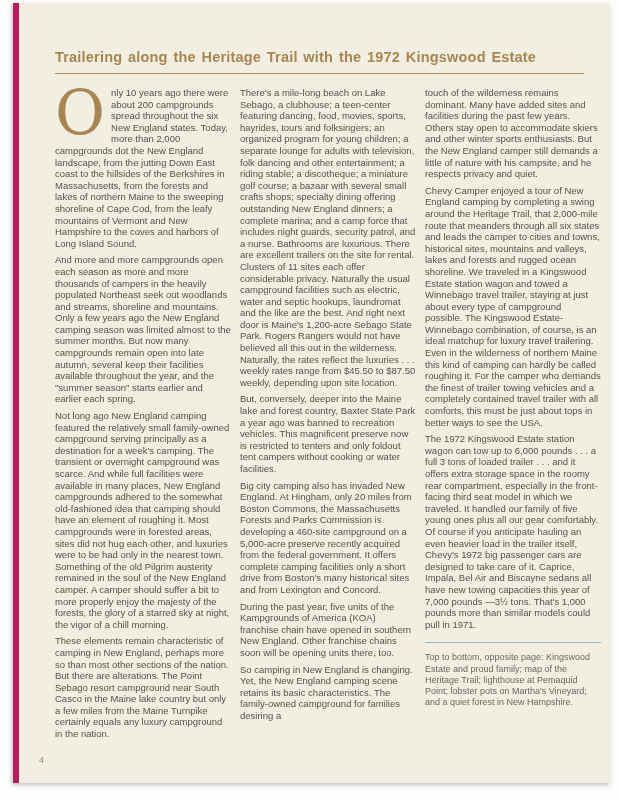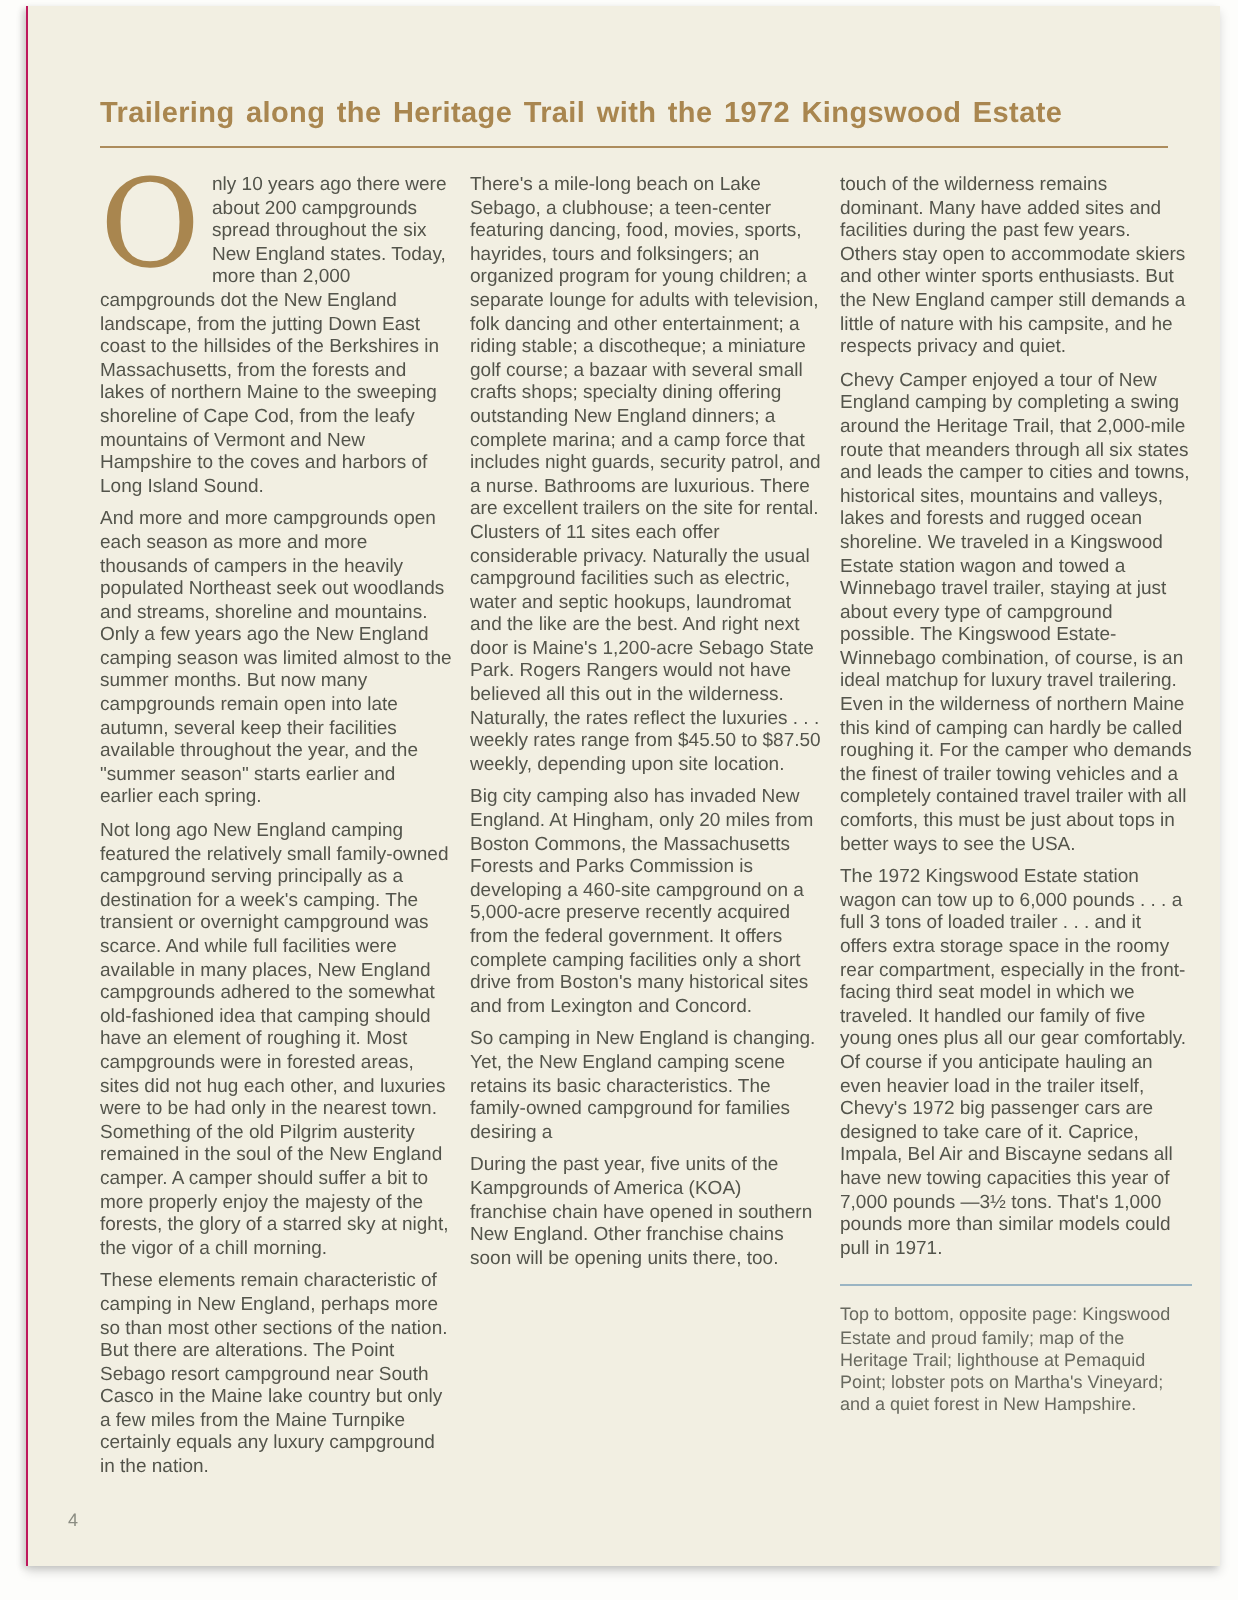--- a/index.html
+++ b/index.html
@@ -8,21 +8,21 @@
     background:#fdfdfb;
     font-family:"Liberation Sans","DejaVu Sans",sans-serif;
     position:relative;
     overflow:hidden;
   }
   .page{
     position:absolute;
     left:13px;top:3px;
     width:597px;height:780px;
     background:#f2efe2;
-    border-left:1px solid #be185d;
+    border-left:6px solid #be185d;
     box-shadow:-2px 1px 3px rgba(0,0,0,.12), 0 3px 5px rgba(0,0,0,.14);
     box-sizing:border-box;
   }
   .content{
     padding:46px 26px 0 36px;
   }
   .title{
     margin:0;
     font-size:14.5px;
     font-weight:bold;
@@ -90,23 +90,24 @@
 
       <div class="col">
         <p class="para"><span class="dropcap">O</span><span>nly 10 years ago there were about 200 campgrounds spread throughout the six New England states. Today, more than 2,000 campgrounds dot the New England landscape, from the jutting Down East coast to the hillsides of the Berkshires in Massachusetts, from the forests and lakes of northern Maine to the sweeping shoreline of Cape Cod, from the leafy mountains of Vermont and New Hampshire to the coves and harbors of Long Island Sound.</span></p>
         <p class="para">And more and more campgrounds open each season as more and more thousands of campers in the heavily populated Northeast seek out woodlands and streams, shoreline and mountains. Only a few years ago the New England camping season was limited almost to the summer months. But now many campgrounds remain open into late autumn, several keep their facilities available throughout the year, and the "summer season" starts earlier and earlier each spring.</p>
         <p class="para">Not long ago New England camping featured the relatively small family-owned campground serving principally as a destination for a week's camping. The transient or overnight campground was scarce. And while full facilities were available in many places, New England campgrounds adhered to the somewhat old-fashioned idea that camping should have an element of roughing it. Most campgrounds were in forested areas, sites did not hug each other, and luxuries were to be had only in the nearest town. Something of the old Pilgrim austerity remained in the soul of the New England camper. A camper should suffer a bit to more properly enjoy the majesty of the forests, the glory of a starred sky at night, the vigor of a chill morning.</p>
         <p class="para">These elements remain characteristic of camping in New England, perhaps more so than most other sections of the nation. But there are alterations. The Point Sebago resort campground near South Casco in the Maine lake country but only a few miles from the Maine Turnpike certainly equals any luxury campground in the nation.</p>
       </div>
 
       <div class="col">
         <p class="para">There's a mile-long beach on Lake Sebago, a clubhouse; a teen-center featuring dancing, food, movies, sports, hayrides, tours and folksingers; an organized program for young children; a separate lounge for adults with television, folk dancing and other entertainment; a riding stable; a discotheque; a miniature golf course; a bazaar with several small crafts shops; specialty dining offering outstanding New England dinners; a complete marina; and a camp force that includes night guards, security patrol, and a nurse. Bathrooms are luxurious. There are excellent trailers on the site for rental. Clusters of 11 sites each offer considerable privacy. Naturally the usual campground facilities such as electric, water and septic hookups, laundromat and the like are the best. And right next door is Maine's 1,200-acre Sebago State Park. Rogers Rangers would not have believed all this out in the wilderness. Naturally, the rates reflect the luxuries . . . weekly rates range from $45.50 to $87.50 weekly, depending upon site location.</p>
+        <p class="para">But, conversely, deeper into the Maine lake and forest country, Baxter State Park a year ago was banned to recreation vehicles. This magnificent preserve now is restricted to tenters and only foldout tent campers without cooking or water facilities.</p>
         <p class="para">Big city camping also has invaded New England. At Hingham, only 20 miles from Boston Commons, the Massachusetts Forests and Parks Commission is developing a 460-site campground on a 5,000-acre preserve recently acquired from the federal government. It offers complete camping facilities only a short drive from Boston's many historical sites and from Lexington and Concord.</p>
+        <p class="para">During the past year, five units of the Kampgrounds of America (KOA) franchise chain have opened in southern New England. Other franchise chains soon will be opening units there, too.</p>
         <p class="para">So camping in New England is changing. Yet, the New England camping scene retains its basic characteristics. The family-owned campground for families desiring a</p>
-        <p class="para">During the past year, five units of the Kampgrounds of America (KOA) franchise chain have opened in southern New England. Other franchise chains soon will be opening units there, too.</p>
       </div>
 
       <div class="col">
         <p class="para">touch of the wilderness remains dominant. Many have added sites and facilities during the past few years. Others stay open to accommodate skiers and other winter sports enthusiasts. But the New England camper still demands a little of nature with his campsite, and he respects privacy and quiet.</p>
         <p class="para">Chevy Camper enjoyed a tour of New England camping by completing a swing around the Heritage Trail, that 2,000-mile route that meanders through all six states and leads the camper to cities and towns, historical sites, mountains and valleys, lakes and forests and rugged ocean shoreline. We traveled in a Kingswood Estate station wagon and towed a Winnebago travel trailer, staying at just about every type of campground possible. The Kingswood Estate-Winnebago combination, of course, is an ideal matchup for luxury travel trailering. Even in the wilderness of northern Maine this kind of camping can hardly be called roughing it. For the camper who demands the finest of trailer towing vehicles and a completely contained travel trailer with all comforts, this must be just about tops in better ways to see the USA.</p>
         <p class="para">The 1972 Kingswood Estate station wagon can tow up to 6,000 pounds . . . a full 3 tons of loaded trailer . . . and it offers extra storage space in the roomy rear compartment, especially in the front-facing third seat model in which we traveled. It handled our family of five young ones plus all our gear comfortably. Of course if you anticipate hauling an even heavier load in the trailer itself, Chevy's 1972 big passenger cars are designed to take care of it. Caprice, Impala, Bel Air and Biscayne sedans all have new towing capacities this year of 7,000 pounds —3½ tons. That's 1,000 pounds more than similar models could pull in 1971.</p>
         <hr class="caption-rule">
         <p class="caption">Top to bottom, opposite page: Kingswood Estate and proud family; map of the Heritage Trail; lighthouse at Pemaquid Point; lobster pots on Martha's Vineyard; and a quiet forest in New Hampshire.</p>
       </div>
 

